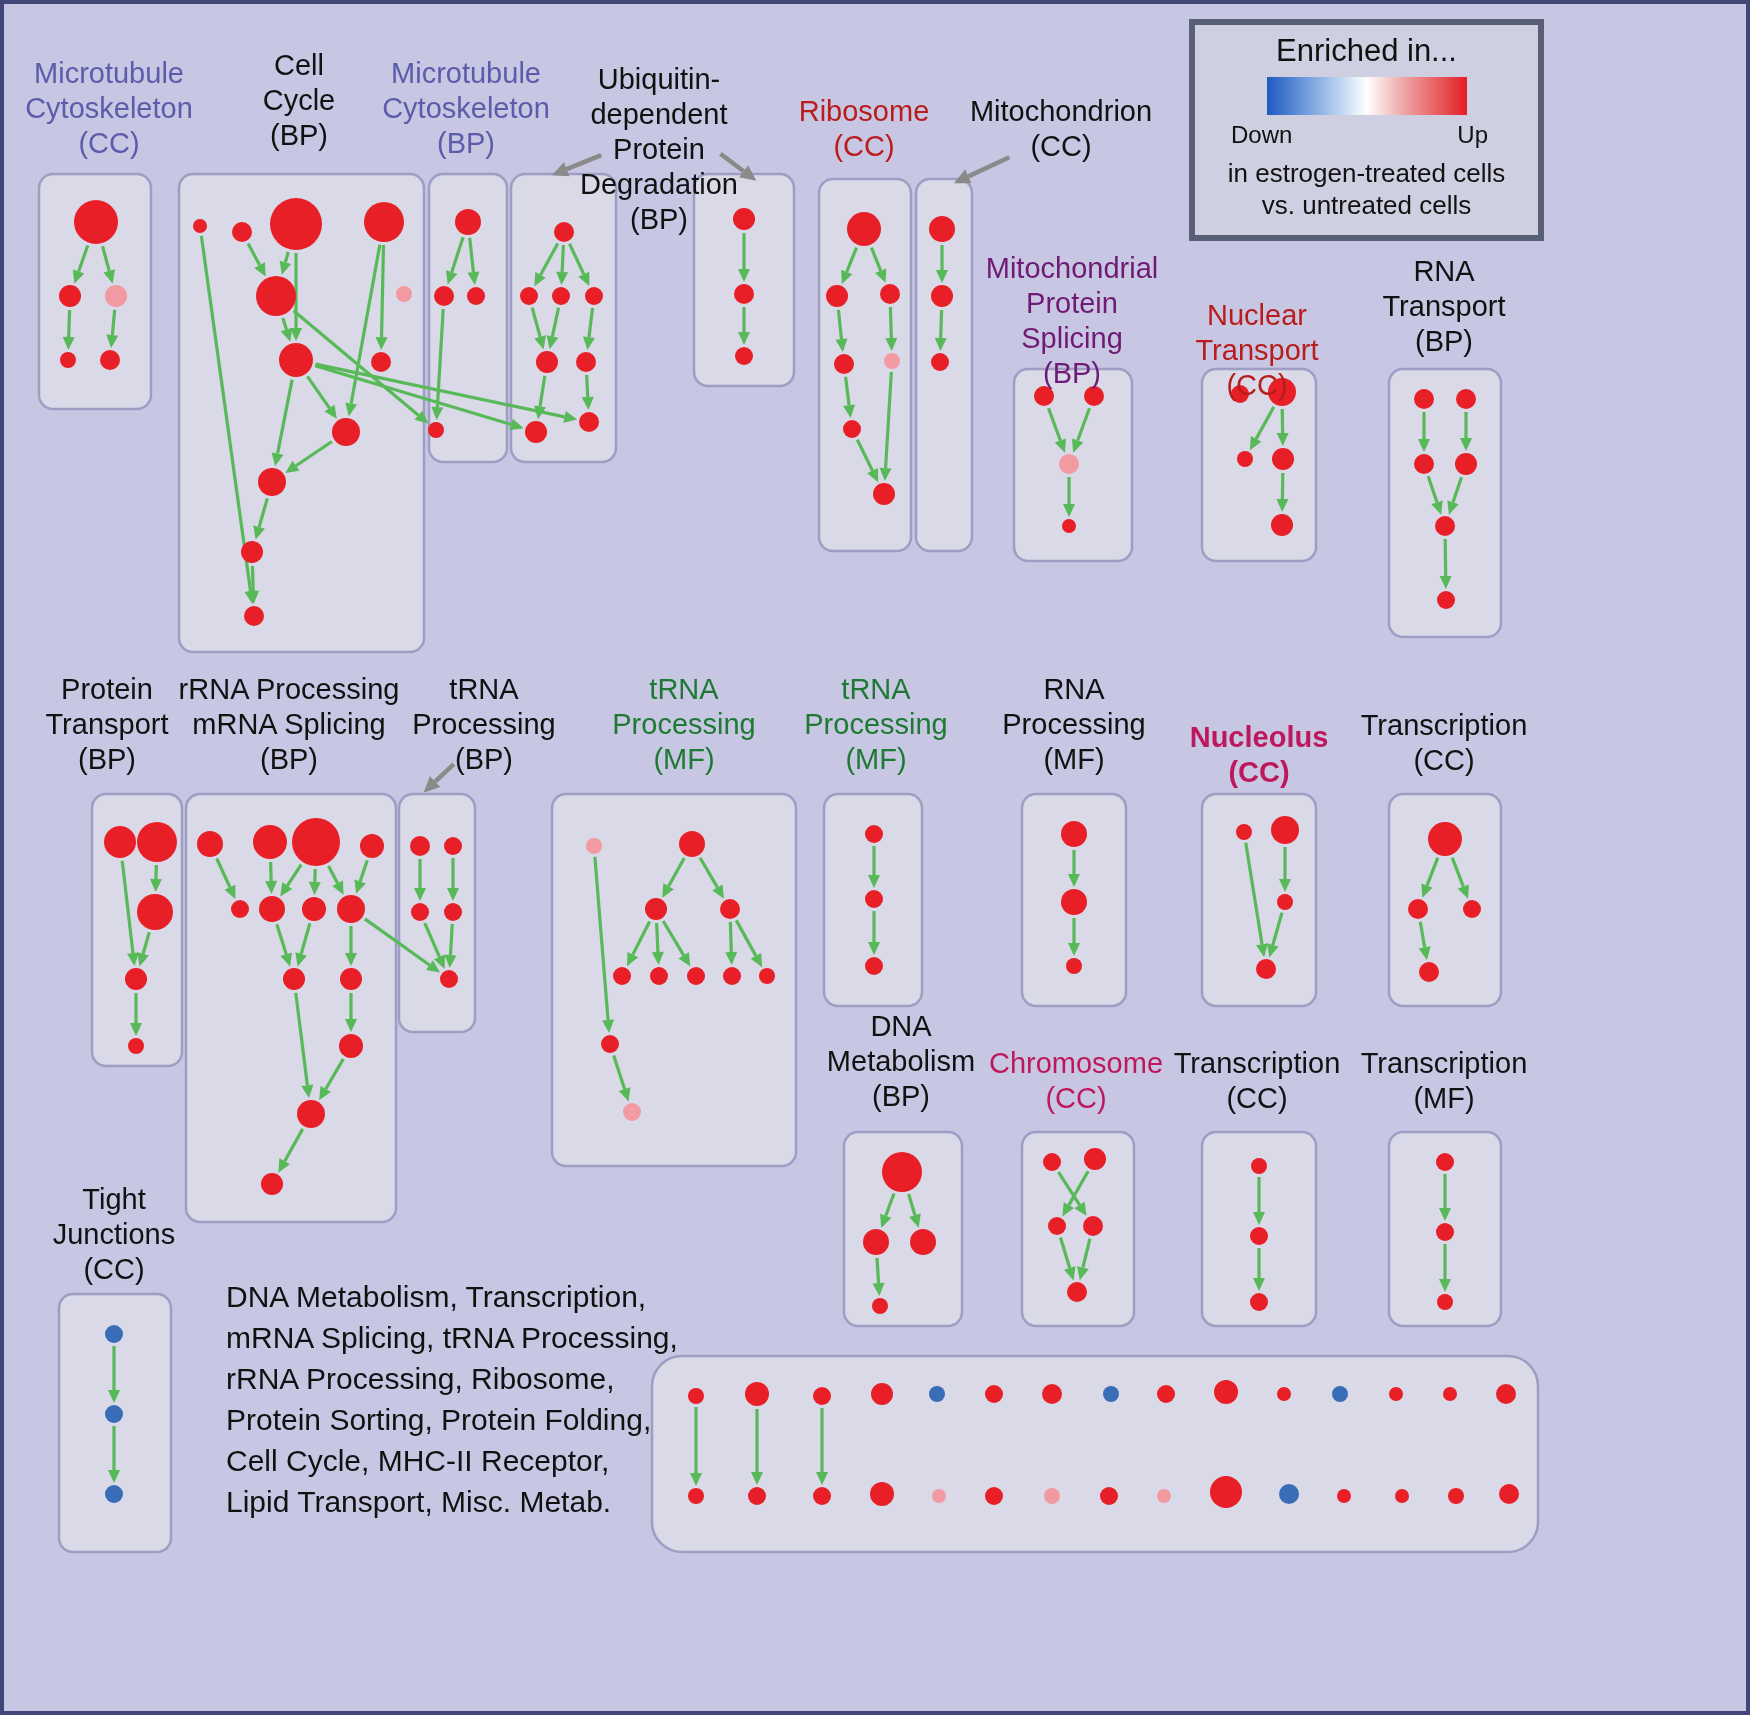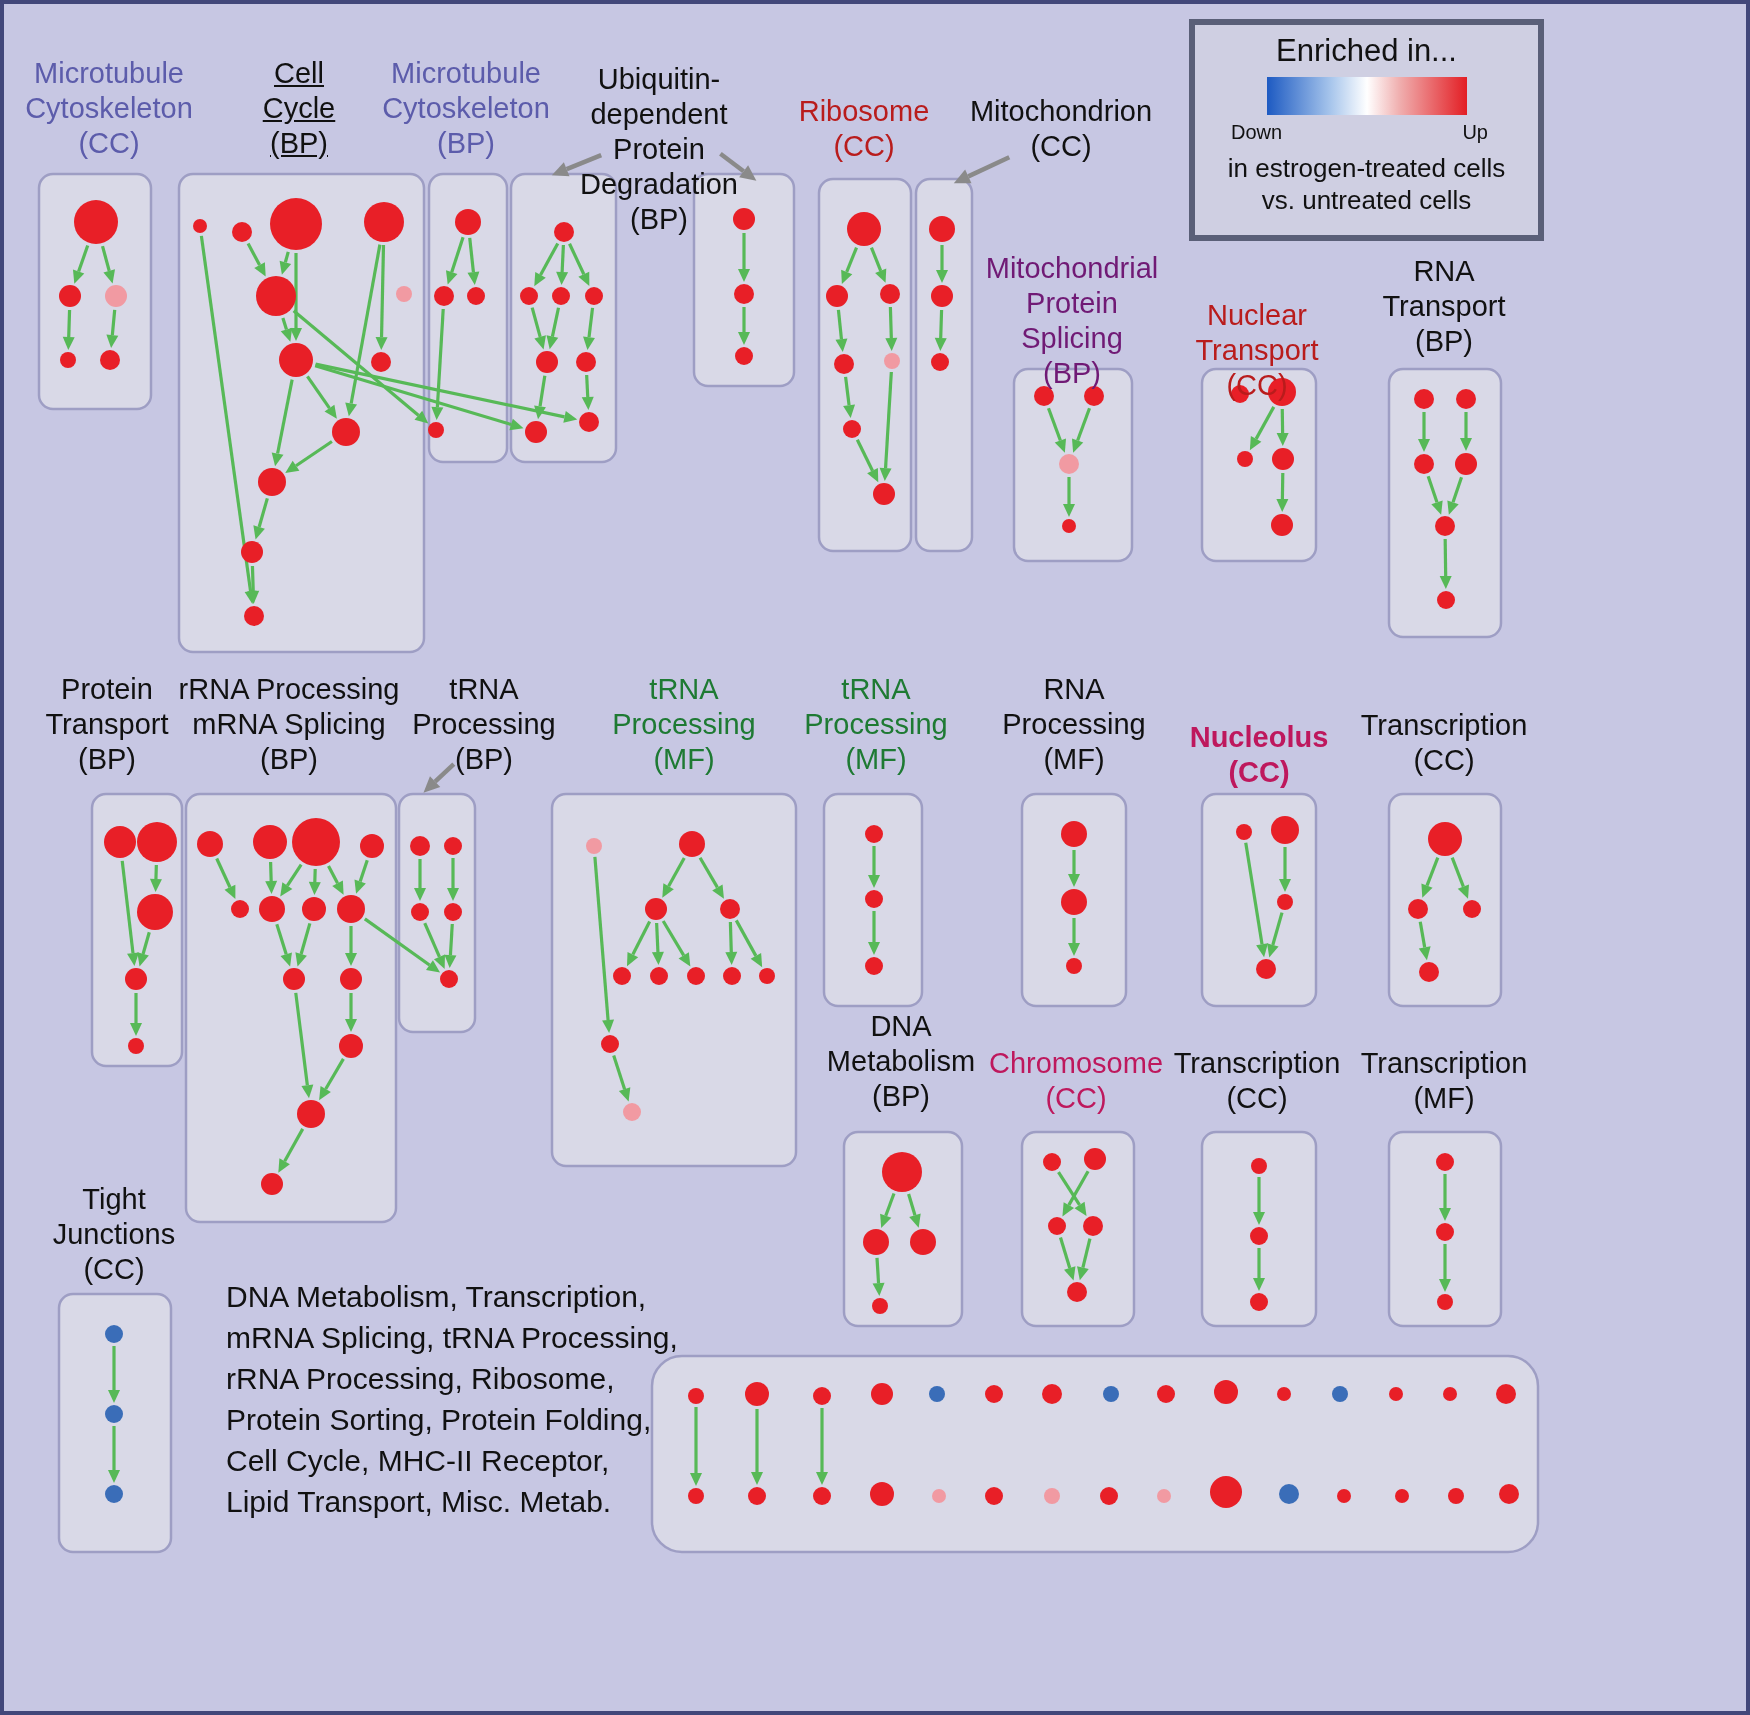--- a/index.html
+++ b/index.html
@@ -24,21 +24,21 @@
     position:absolute;
     left:1185px;top:15px;
     width:355px;height:222px;
     box-sizing:border-box;
     border:6px solid #ef4444;
     font-family:"Liberation Sans",sans-serif;
     color:#111;
   }
   .lg-title{font-size:31px;text-align:center;margin-top:8px;}
   .lg-bar{width:200px;height:38px;margin:8px auto 0 auto;}
-  .lg-row{display:flex;justify-content:space-between;padding:6px 50px 0 36px;font-size:20px;}
+  .lg-row{display:flex;justify-content:space-between;padding:6px 50px 0 36px;font-size:24px;}
   .lg-sub{text-align:center;font-size:26px;line-height:32px;}
   .lg-sub.first{margin-top:8px;}
   #misc-text{
     position:absolute;
     font-size:30px;
     line-height:41px;
     font-family:"Liberation Sans",sans-serif;
     text-align:left;
   }
 </style>
@@ -469,21 +469,21 @@
       <div>rRNA Processing, Ribosome,</div>
       <div>Protein Sorting, Protein Folding,</div>
       <div>Cell Cycle, MHC-II Receptor,</div>
       <div>Lipid Transport, Misc. Metab.</div>
     </div>
 <div class="cluster-label" style="left: -55px; top: 52px; color: rgb(92, 92, 171);">
       <div>Microtubule</div>
       <div>Cytoskeleton</div>
       <div>(CC)</div>
     </div>
-    <div class="cluster-label" style="left: 135px; top: 52px; color: rgb(17, 17, 17); text-decoration: underline;">
+    <div class="cluster-label" style="left: 135px; top: 44px; color: rgb(17, 17, 17);">
       <div>Cell</div>
       <div>Cycle</div>
       <div>(BP)</div>
     </div>
     <div class="cluster-label" style="left: 302px; top: 52px; color: rgb(92, 92, 171);">
       <div>Microtubule</div>
       <div>Cytoskeleton</div>
       <div>(BP)</div>
     </div>
     <div class="cluster-label" style="left: 495px; top: 58px; color: rgb(17, 17, 17);">

